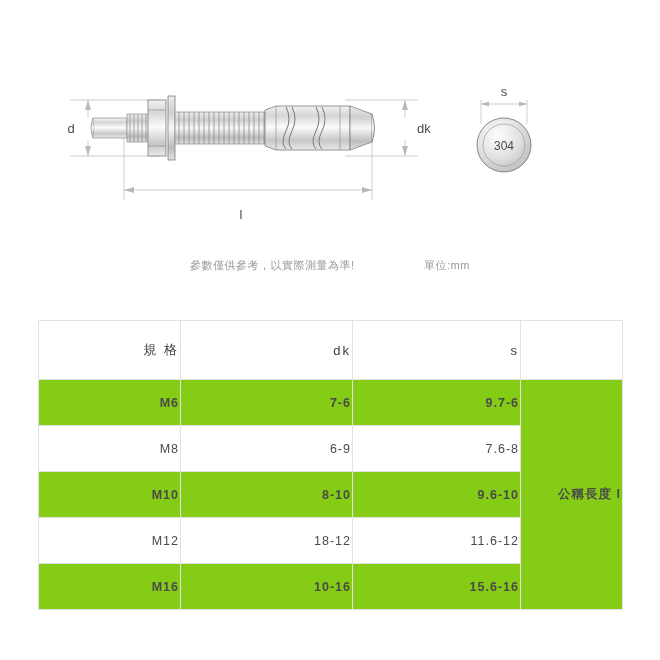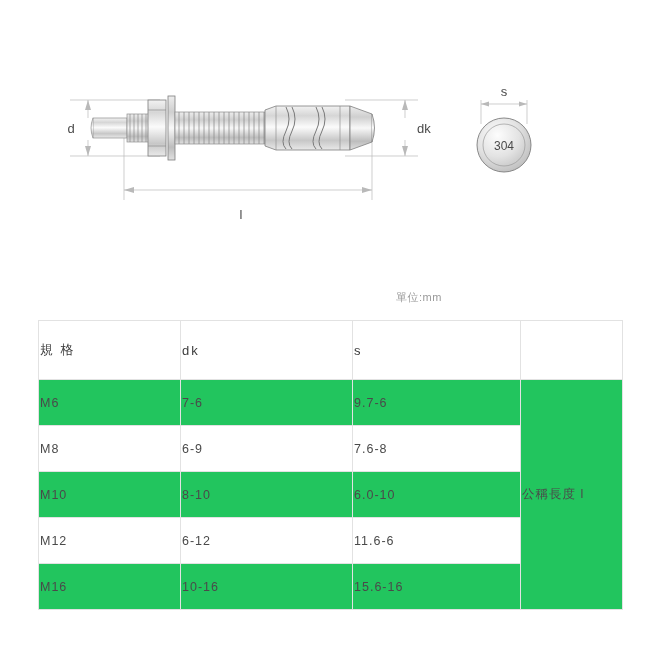--- a/index.html
+++ b/index.html
@@ -44,57 +44,57 @@
     letter-spacing: 0.5px;
   }
   .note-left {
     position: absolute;
     left: 190px;
     top: 0;
     white-space: nowrap;
   }
   .note-right {
     position: absolute;
-    left: 396px;
+    left: 424px;
     top: 0;
     white-space: nowrap;
-    margin-top: 32px;
   }
 
   
   .table-wrap {
     position: absolute;
     left: 38px;
     top: 320px;
     width: 584px;
   }
   table.spec {
     border-collapse: collapse;
     width: 584px;
     table-layout: fixed;
   }
   table.spec th, table.spec td {
     border: 1px solid #e2e2e2;
-    text-align: left;
+    text-align: right;
     vertical-align: middle;
     font-weight: normal;
     font-size: 12.5px;
     color: #4a4a4a;
     height: 43px;
     letter-spacing: 1px;
   }
   table.spec thead th {
     height: 56px;
     font-size: 13px;
     color: #3c3c3c;
     letter-spacing: 2px;
     background: #ffffff;
   }
   tr.shade td {
-    background: #22c55e;
+    background: #84cc16;
+    font-weight: bold;
   }
   td.merged {
     font-size: 13px;
     letter-spacing: 2px;
     color: #3c3c3c;
     background: #ffffff;
   }
   .col-a { width: 142px; }
   .col-b { width: 172px; }
   .col-c { width: 168px; }
@@ -238,20 +238,21 @@
 
       <text class="dimlabel" x="71" y="133" text-anchor="middle">d</text>
       <text class="dimlabel" x="417" y="133" text-anchor="start">dk</text>
       <text class="dimlabel" x="241" y="219" text-anchor="middle">l</text>
       <text class="dimlabel" x="504" y="96" text-anchor="middle">s</text>
       <text class="smalltext" x="504" y="150" text-anchor="middle">304</text>
     </svg>
   </div>
 
   <div class="note-row">
+    <div class="note-left">參數僅供參考，以實際測量為準!</div>
     <div class="note-right">單位:mm</div>
   </div>
 
   <div class="table-wrap">
     <table class="spec">
       <colgroup>
         <col class="col-a">
           <col class="col-b">
           <col class="col-c">
           <col class="col-d">
@@ -272,26 +273,26 @@
           <td class="merged" rowspan="5">公稱長度 l</td>
         </tr>
         <tr>
           <td>M8</td>
           <td>6-9</td>
           <td>7.6-8</td>
         </tr>
         <tr class="shade">
           <td>M10</td>
           <td>8-10</td>
-          <td>6.0-10</td>
+          <td>9.6-10</td>
         </tr>
         <tr>
           <td>M12</td>
-          <td>6-12</td>
-          <td>11.6-6</td>
+          <td>18-12</td>
+          <td>11.6-12</td>
         </tr>
         <tr class="shade">
           <td>M16</td>
           <td>10-16</td>
           <td>15.6-16</td>
         </tr>
       </tbody>
     </table>
   </div>
 

